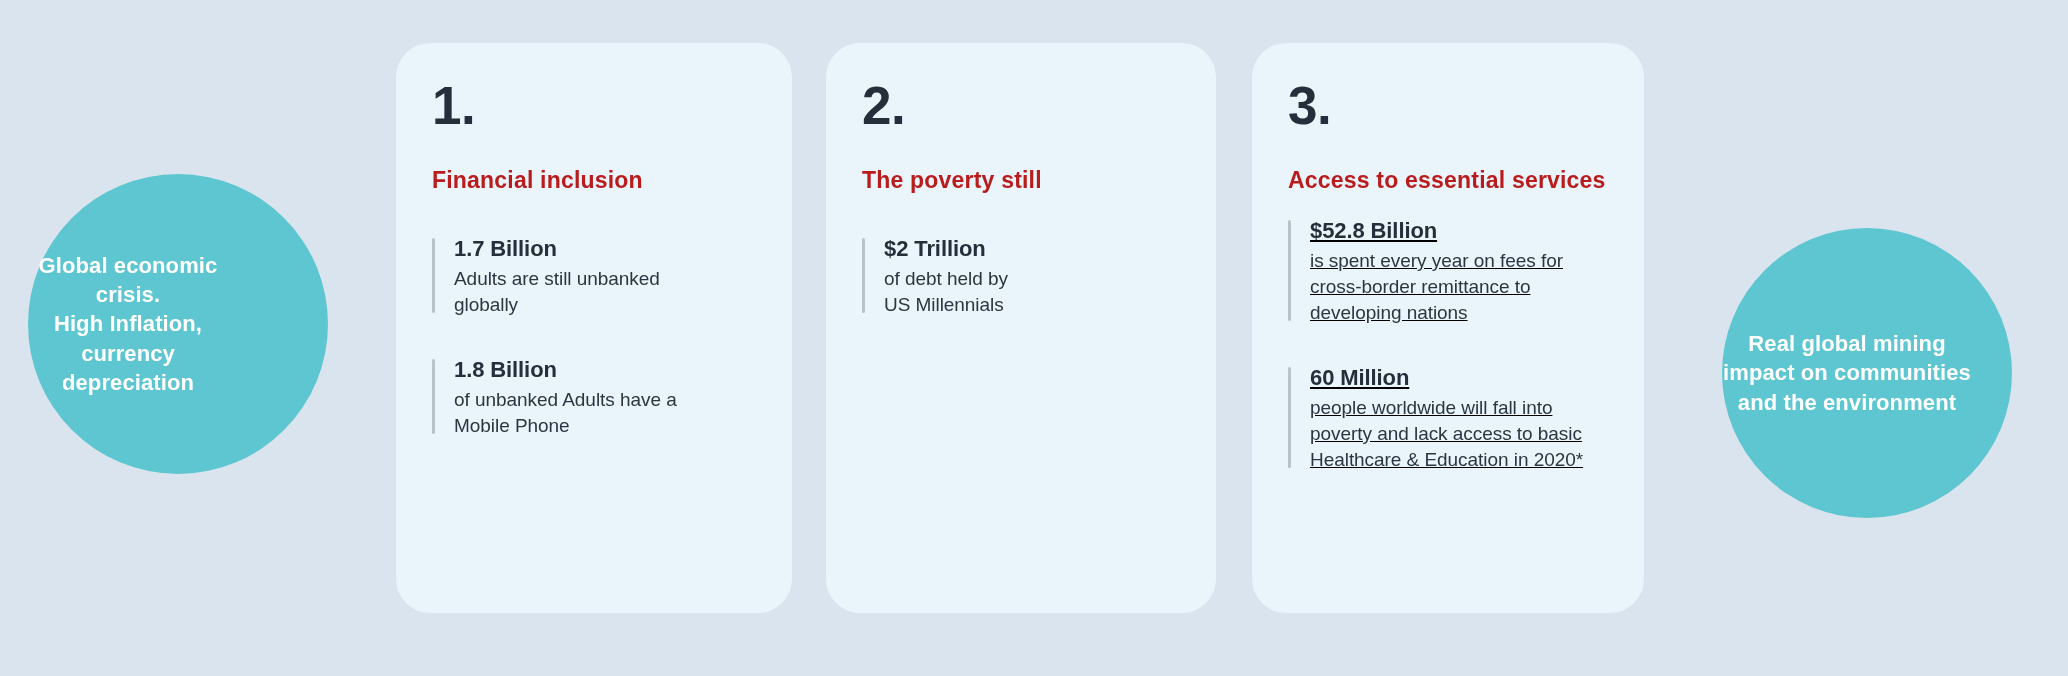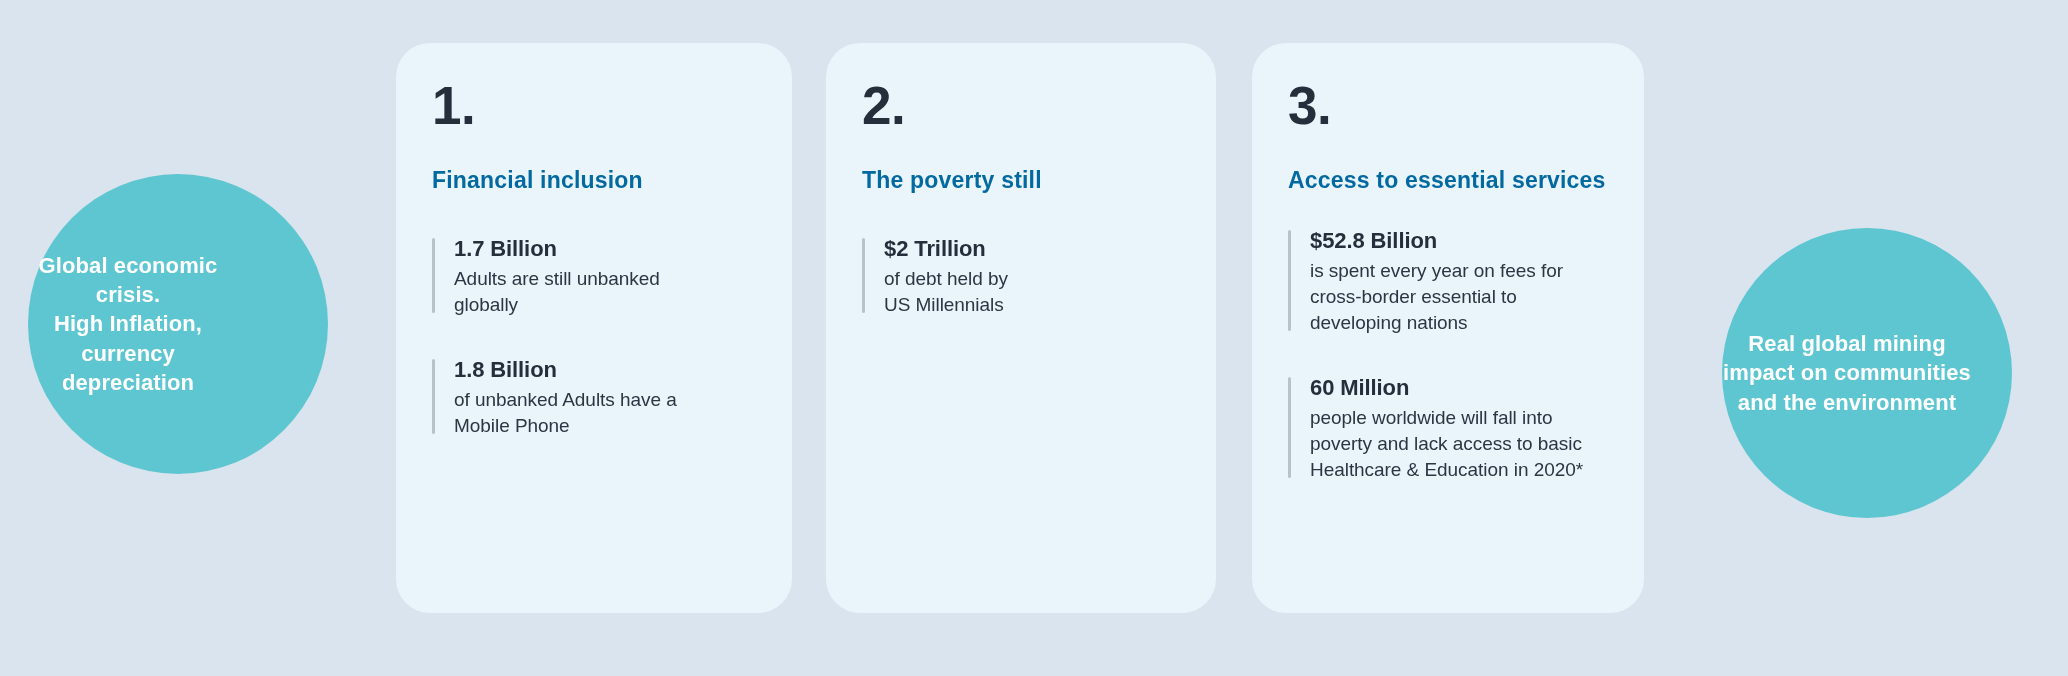--- a/index.html
+++ b/index.html
@@ -75,21 +75,21 @@
     font-weight: bold;
     color: #242f3b;
     line-height: 1;
     letter-spacing: -0.5px;
   }
 
   .card-title {
     margin-top: 34px;
     font-size: 23px;
     font-weight: bold;
-    color: #0369a1;
+    color: #b91c1c;
     line-height: 1.28;
     letter-spacing: 0.2px;
   }
 
   .stats {
     margin-top: 40px;
   }
 
   .stat {
     position: relative;
@@ -120,21 +120,21 @@
   .stat-desc {
     margin-top: 2px;
     font-size: 19px;
     color: #2b3642;
     line-height: 1.37;
     white-space: pre-line;
     letter-spacing: -0.05px;
   }
 
   
-  #card-3 .stats { margin-top: 32px; }
+  #card-3 .stats { margin-top: 22px; text-decoration: underline; }
 </style>
 </head>
 <body>
 
 <div class="stage">
 
   <div class="circle" id="circle-left">
     <div class="circle-text">Global economic crisis.
 High Inflation, currency depreciation</div>
   </div>
@@ -172,21 +172,21 @@
   </div>
 
   <div class="card" id="card-3">
     <div class="card-number">3.</div>
     <div class="card-title">Access to essential services</div>
     <div class="stats">
       <div class="stat">
         <div class="stat-rule"></div>
         <div class="stat-value">$52.8 Billion</div>
         <div class="stat-desc">is spent every year on fees for
-cross-border essential to
+cross-border remittance to
 developing nations</div>
       </div>
       <div class="stat">
         <div class="stat-rule"></div>
         <div class="stat-value">60 Million</div>
         <div class="stat-desc">people worldwide will fall into
 poverty and lack access to basic
 Healthcare &amp; Education in 2020*</div>
       </div>
     </div>

